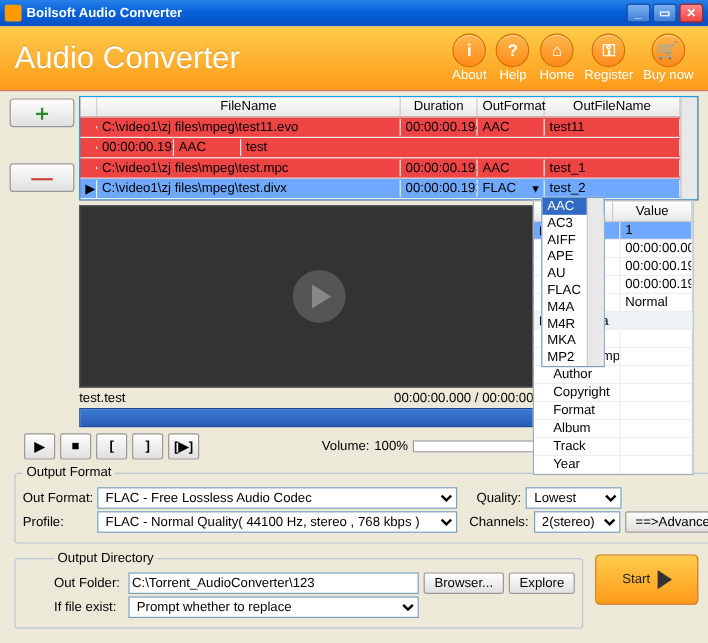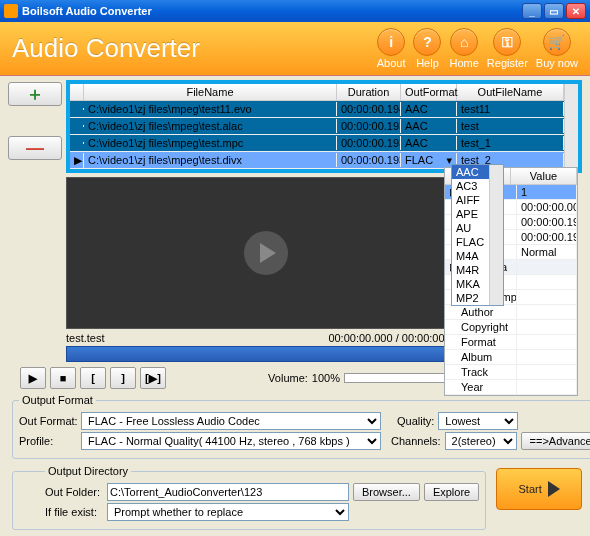--- a/index.html
+++ b/index.html
@@ -13,21 +13,21 @@
 .apptitle { color:#fff; font-size:26px; font-weight:normal; text-shadow:0 -1px 0 rgba(0,0,0,.2); }
 .hicons { margin-left:auto; display:flex; gap:8px; }
 .hicon { display:flex; flex-direction:column; align-items:center; color:#fff; font-size:10px; cursor:pointer; }
 .hicon .circ { width:28px; height:28px; border-radius:50%; background:linear-gradient(#ffb84d,#ff8a1a); border:1px solid #d67000; display:flex; align-items:center; justify-content:center; color:#fff; font-size:14px; font-weight:bold; margin-bottom:1px; box-shadow:inset 0 1px 0 rgba(255,255,255,.4); }
 .main { padding:4px 8px; }
 .toprow { display:flex; gap:4px; }
 .sidebtns { display:flex; flex-direction:column; gap:30px; margin-top:2px; }
 .bigbtn { width:54px; height:24px; background:linear-gradient(#fdfdfd,#e0e0e0); border:1px solid #999; border-radius:3px; display:flex; align-items:center; justify-content:center; font-size:18px; font-weight:bold; cursor:pointer; }
 .bigbtn.add { color:#2a8a2a; }
 .bigbtn.rem { color:#c43; }
-.gridwrap { flex:1; border:4px solid #0ea5e9; background:#0369a1; }
+.gridwrap { flex:1; border:1px solid #0ea5e9; background:#ef4444; }
 .grid-head { display:flex; background:linear-gradient(#fff,#e8e8e8); border-bottom:1px solid #ccc; }
 .gh { border-right:1px solid #ccc; padding:2px 4px; text-align:center; font-size:11px; }
 .grow { display:flex; border-bottom:1px solid #eee; height:17px; align-items:center; }
 .gc { border-right:1px solid #eee; padding:1px 4px; font-size:11px; overflow:hidden; white-space:nowrap; }
 .grow.sel { background:#6ea8ff; color:#000; }
 .grow .arrow { width:14px; text-align:center; }
 .dropdown { position:absolute; left:451px; top:164px; width:53px; background:#fff; border:1px solid #7b9ebd; z-index:5; }
 .dropdown .opt { padding:1px 4px; font-size:11px; }
 .dropdown .opt.sel { background:#316ac5; color:#fff; }
 .propgrid { position:absolute; left:444px; top:167px; width:134px; border:1px solid #a5acb2; background:#fff; z-index:4; }
@@ -119,21 +119,20 @@
           <div id="gridbody">
               <div class="grow">
                 <div class="gc arrow"></div>
                 <div class="gc" style="width:253px;">C:\video1\zj files\mpeg\test11.evo</div>
                 <div class="gc" style="width:64px;text-align:right;">00:00:00.194</div>
                 <div class="gc" style="width:56px;">AAC</div>
                 <div class="gc" style="flex:1;">test11</div>
               </div>
               <div class="grow">
                 <div class="gc arrow"></div>
-                <div class="gc" style="width:253px;">C:\video1\zj files\mpeg\test.alac</div>
                 <div class="gc" style="width:64px;text-align:right;">00:00:00.193</div>
                 <div class="gc" style="width:56px;">AAC</div>
                 <div class="gc" style="flex:1;">test</div>
               </div>
               <div class="grow">
                 <div class="gc arrow"></div>
                 <div class="gc" style="width:253px;">C:\video1\zj files\mpeg\test.mpc</div>
                 <div class="gc" style="width:64px;text-align:right;">00:00:00.193</div>
                 <div class="gc" style="width:56px;">AAC</div>
                 <div class="gc" style="flex:1;">test_1</div>

